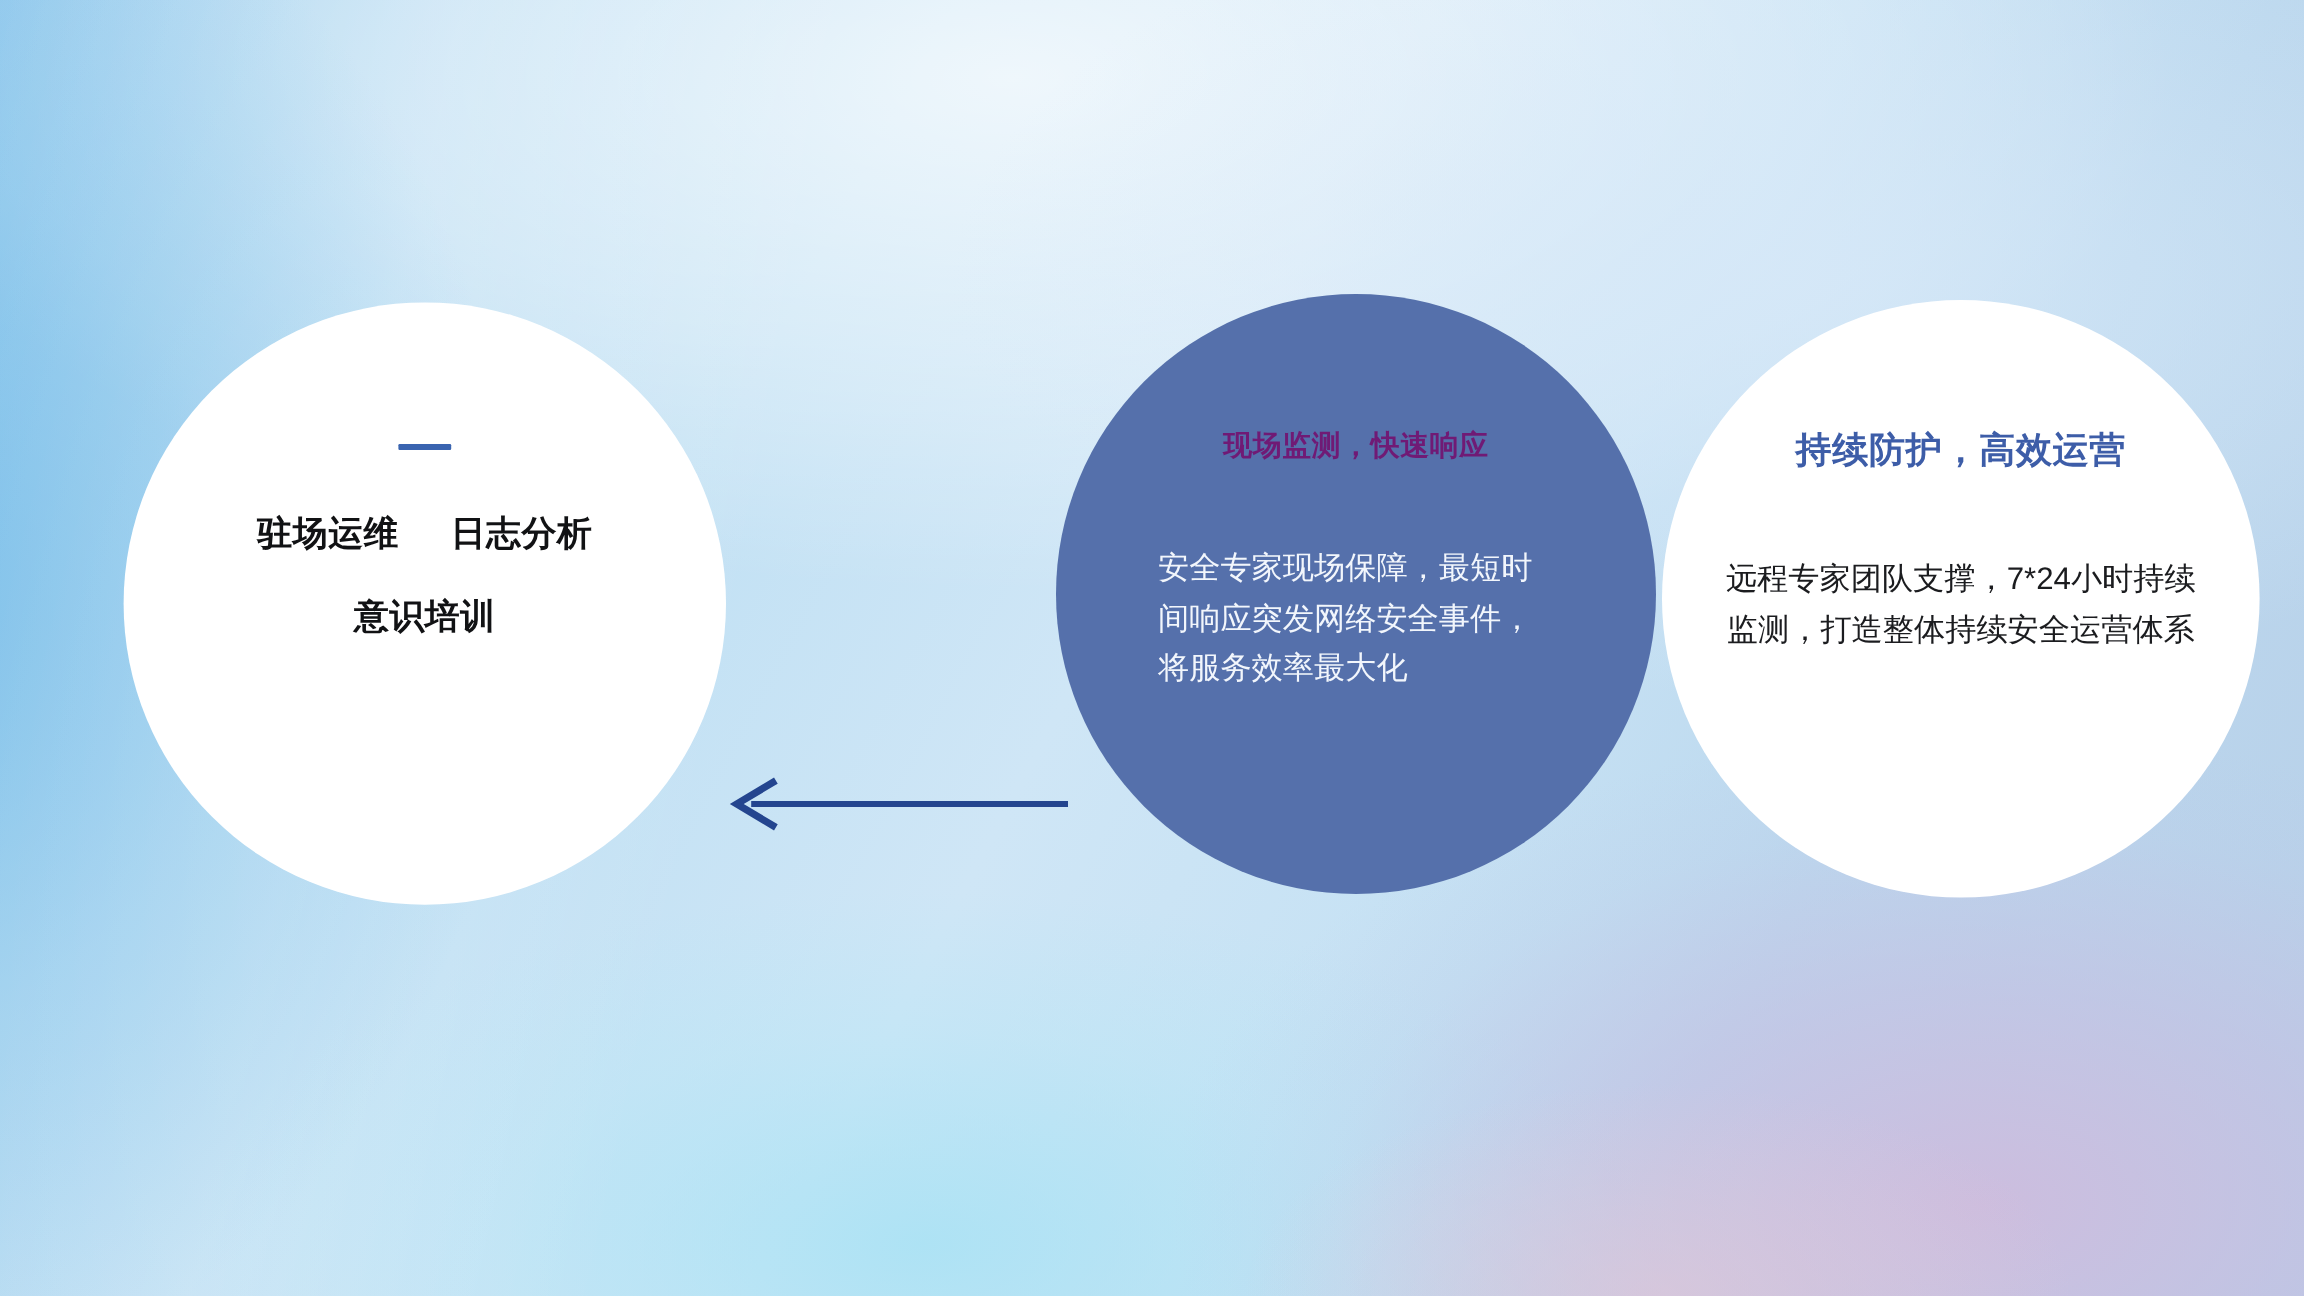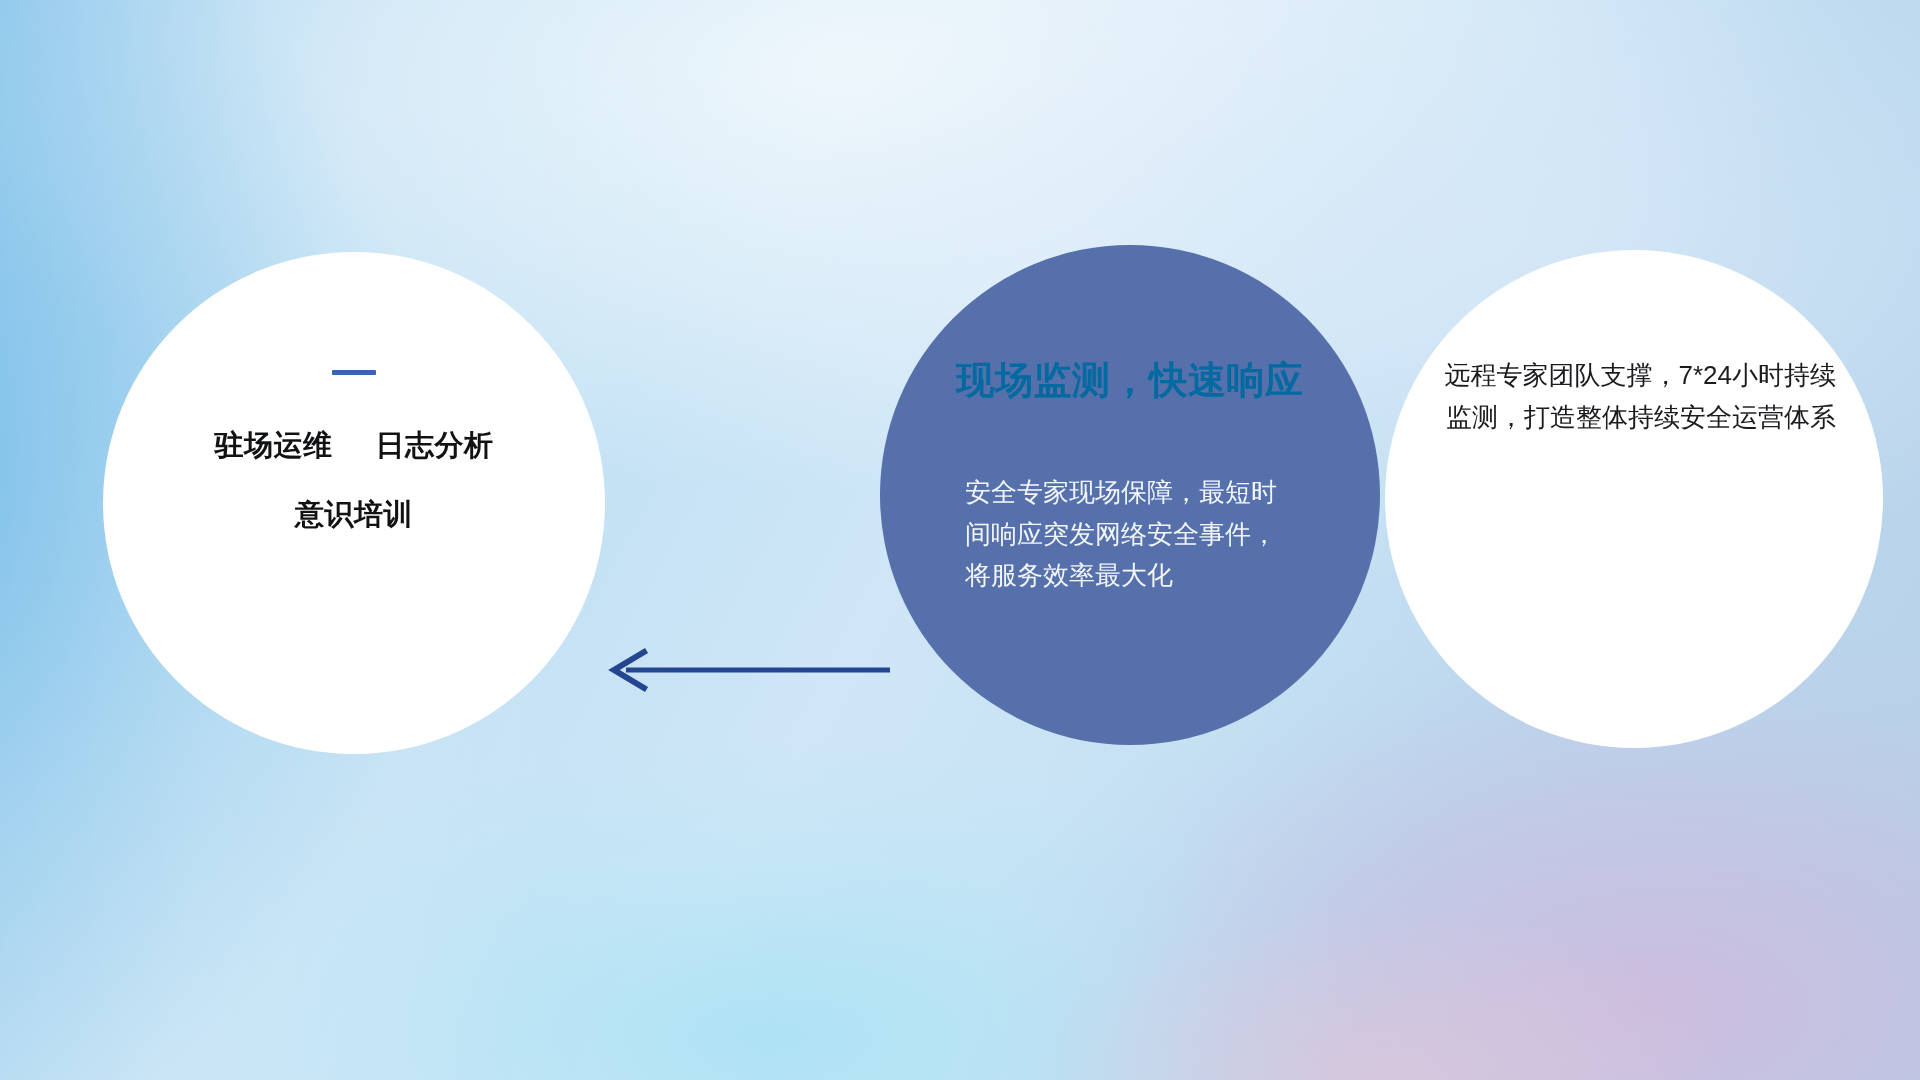--- a/index.html
+++ b/index.html
@@ -141,23 +141,23 @@
   .cap-row .gap { display: inline-block; width: 26px; }
   .cap-row:last-child { margin-bottom: 12px; }
 
   
   #field-monitoring-block {
     left: 880px;
     top: 355px;
     width: 500px;
   }
   .card-title-light {
-    font-size: 38px;
+    font-size: 24px;
     font-weight: bold;
-    color: #0369a1;
+    color: #701a75;
     letter-spacing: 0.6px;
     margin: 0 0 66px 0;
     white-space: nowrap;
   }
   .card-body-light {
     font-size: 26px;
     color: #f2f6fc;
     line-height: 1.60;
     font-weight: normal;
     width: 330px;
@@ -179,21 +179,21 @@
     margin: 0 0 66px 0;
     white-space: nowrap;
   }
   .card-body-dark {
     font-size: 26px;
     color: #1b1c1f;
     line-height: 1.60;
     font-weight: normal;
     width: 404px;
     margin: 0 auto;
-    text-align: right;
+    text-align: center;
   }
 
   
   #flow-arrow {
     position: absolute;
     left: 600px;
     top: 630px;
     width: 290px;
     height: 80px;
     z-index: 5;
@@ -235,16 +235,17 @@
       <span>意识培训</span>
     </div>
   </div>
 
   <div class="circle-content" id="field-monitoring-block">
     <div class="card-title-light">现场监测，快速响应</div>
     <div class="card-body-light">安全专家现场保障，最短时间响应突发网络安全事件，将服务效率最大化</div>
   </div>
 
   <div class="circle-content" id="continuous-protection-block">
+    <div class="card-title-blue" style="color: rgb(61, 93, 168);">持续防护，高效运营</div>
     <div class="card-body-dark">远程专家团队支撑，7*24小时持续监测，打造整体持续安全运营体系</div>
   </div>
 
 </div>
 
 </body></html>

